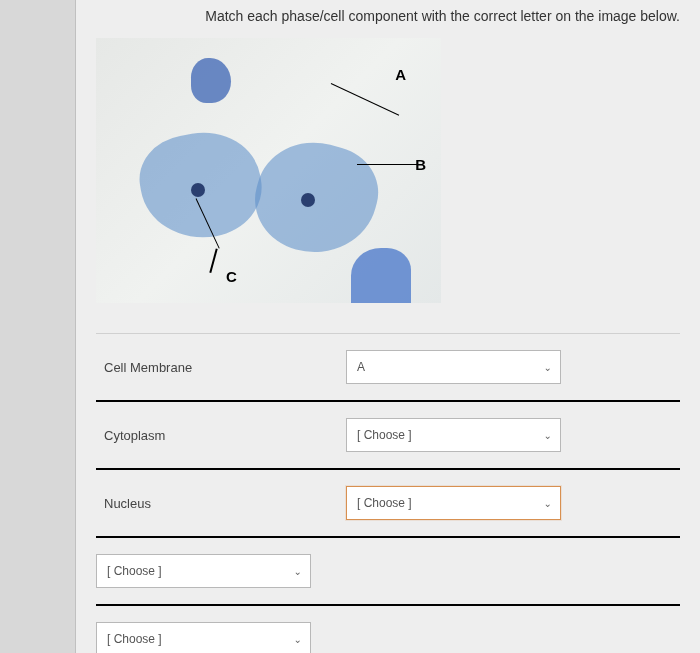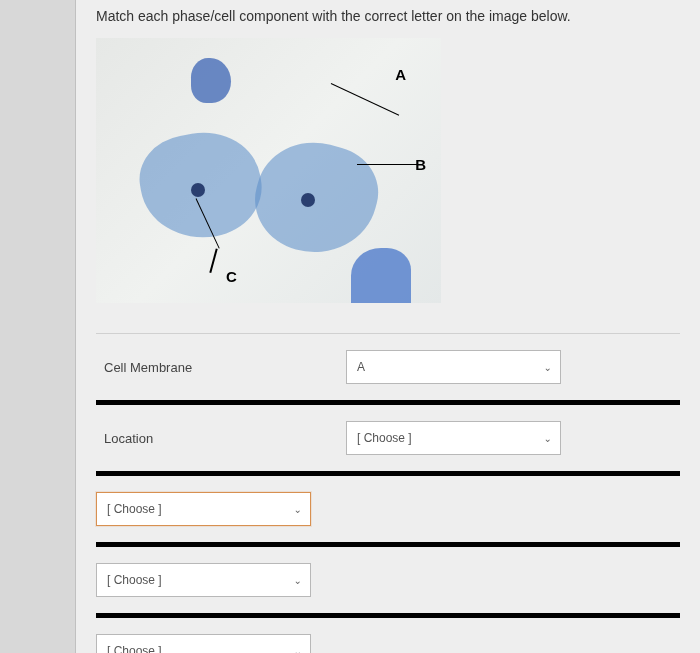--- a/index.html
+++ b/index.html
@@ -20,20 +20,21 @@
       padding: 0 20px 20px 20px;
       border-left: 1px solid #c0c0c0;
       margin-left: 75px;
       min-height: 653px;
     }
     .question-text {
       font-size: 14px;
       color: #333;
       padding: 8px 0 14px 0;
       font-weight: 400;
+      text-align: right;
     }
     .image-area {
       width: 345px;
       height: 265px;
       background: linear-gradient(135deg, #e6e8e6 0%, #f0f2f0 50%, #e4e8e8 100%);
       position: relative;
       margin-bottom: 30px;
       overflow: hidden;
     }
     .cell-shape {
@@ -103,21 +104,21 @@
     .ptr-c1 { width: 55px; left: 100px; top: 160px; transform: rotate(65deg); }
     .ptr-c2 { width: 25px; left: 121px; top: 210px; transform: rotate(105deg); height:1.5px;}
     .matching-area {
       border-top: 1px solid #d0d0d0;
       padding-top: 0;
     }
     .match-row {
       display: flex;
       align-items: center;
       padding: 16px 0;
-      border-bottom: 5px solid #000000;
+      border-bottom: 2px solid #000000;
     }
     .match-row:last-child {
       border-bottom: none;
     }
     .match-label {
       width: 250px;
       font-size: 13px;
       color: #444;
       padding-left: 8px;
     }
@@ -175,28 +176,29 @@
 
     <div class="match-row">
       <div class="match-label">Cell Membrane</div>
       <div class="match-select">
         <span>A</span>
         <span class="chevron">⌄</span>
       </div>
     </div>
 
     <div class="match-row">
-      <div class="match-label">Location</div>
-      <div class="match-select">
-        <span>[ Choose ]</span>
-        <span class="chevron">⌄</span>
-      </div>
-    </div>
-
-    <div class="match-row">
+      <div class="match-label">Cytoplasm</div>
+      <div class="match-select">
+        <span>[ Choose ]</span>
+        <span class="chevron">⌄</span>
+      </div>
+    </div>
+
+    <div class="match-row">
+      <div class="match-label">Nucleus</div>
       <div class="match-select focused">
         <span>[ Choose ]</span>
         <span class="chevron">⌄</span>
       </div>
     </div>
 
     <div class="match-row">
       <div class="match-select">
         <span>[ Choose ]</span>
         <span class="chevron">⌄</span>

